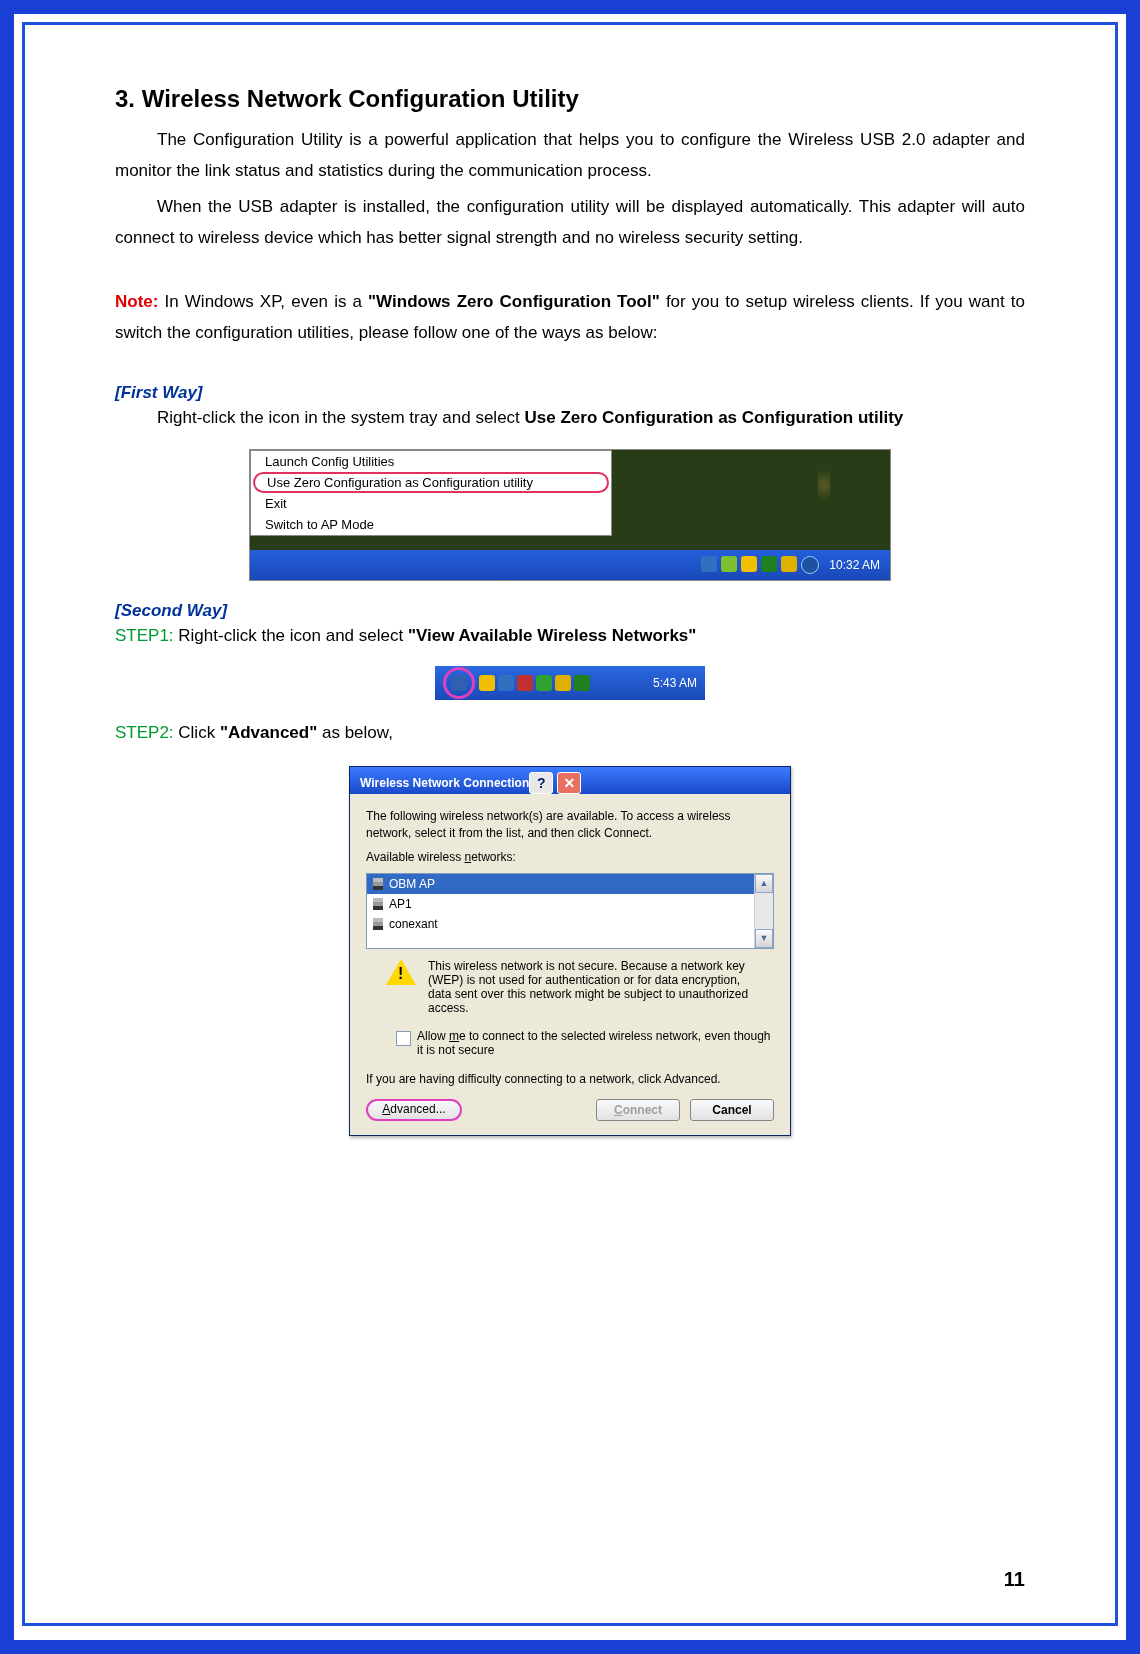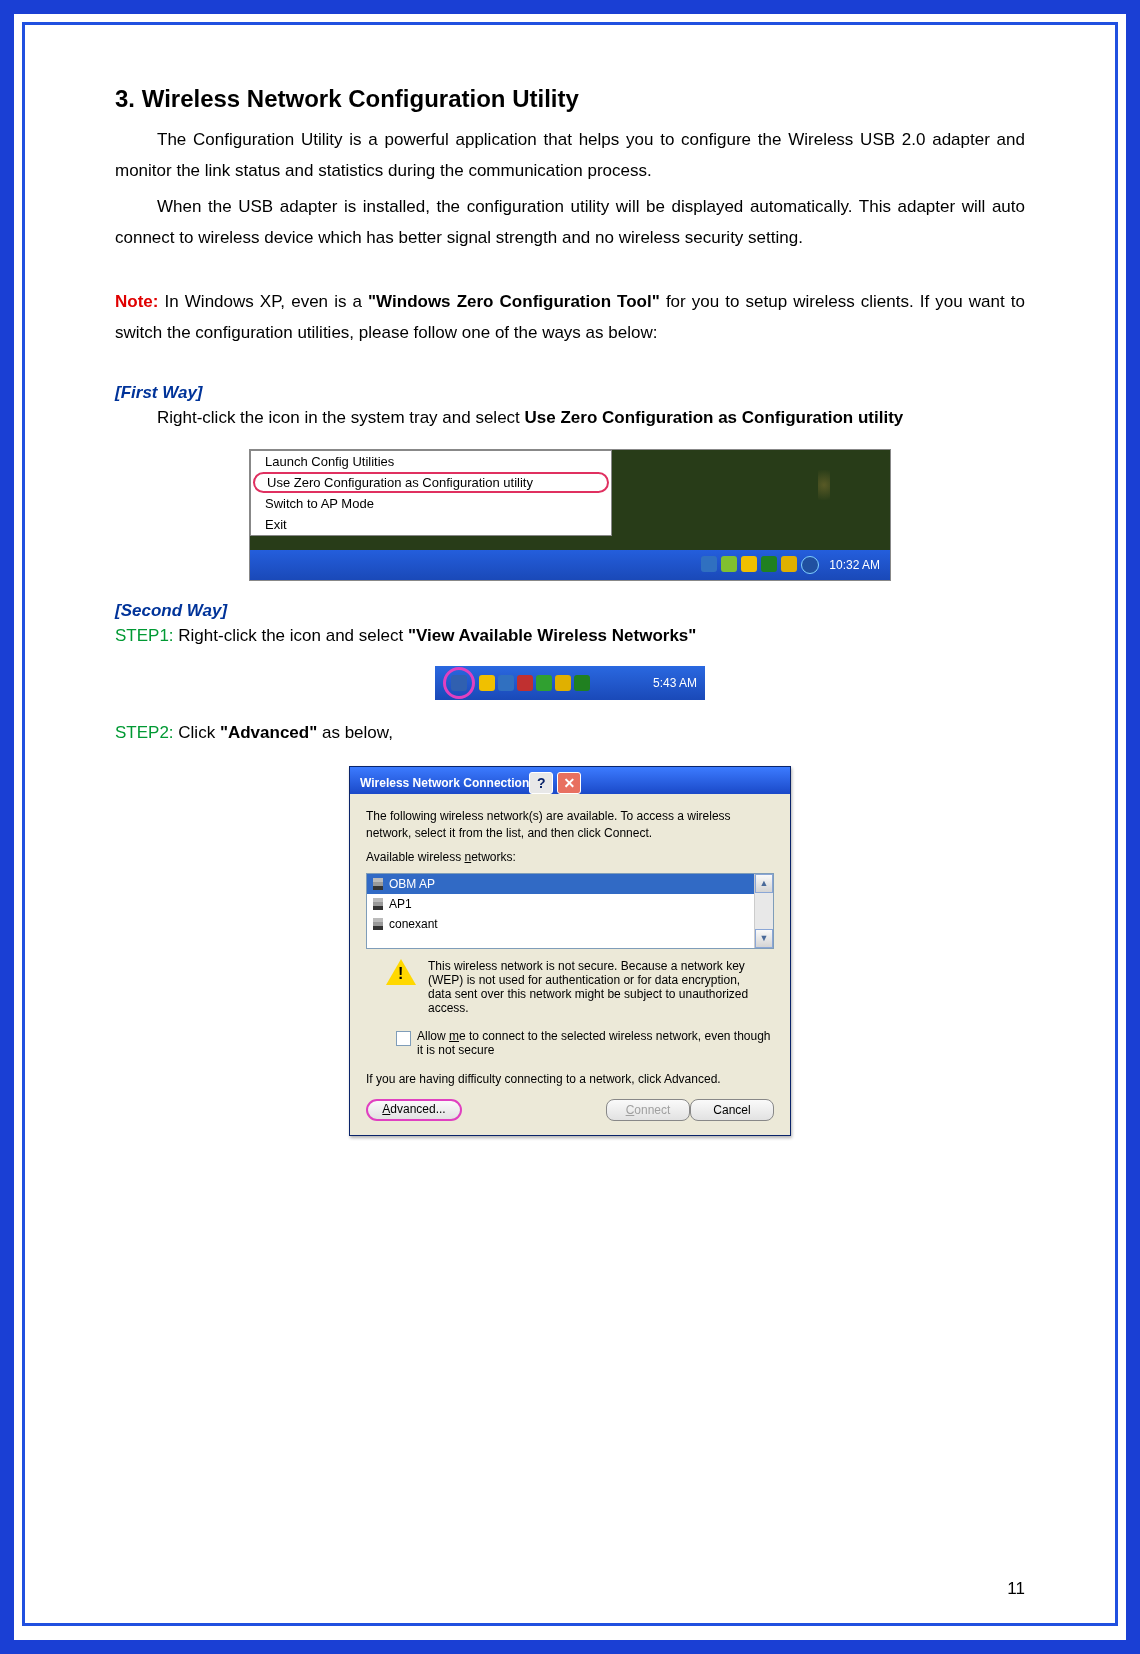--- a/index.html
+++ b/index.html
@@ -36,24 +36,24 @@
     text-align: justify;
   }
   .indent { text-indent: 42px; }
   .note-label { color: #e00000; font-weight: bold; }
   .bold { font-weight: bold; }
   .italic-blue { color: #003399; font-style: italic; font-weight: bold; font-size: 17px; }
   .step-green { color: #009933; font-weight: normal; }
   .spacer { height: 28px; }
   .page-num {
     position: absolute;
-    bottom: 24px;
+    bottom: 32px;
     right: 90px;
-    font-size: 17px;
-    font-weight: normal;
+    font-size: 20px;
+    font-weight: bold;
   }
 
   
   .fig1 {
     width: 640px;
     margin: 16px auto 20px auto;
     border: 1px solid #888;
     position: relative;
     background: #283c18;
     height: 130px;
@@ -246,31 +246,33 @@
   .cb {
     width: 13px; height: 13px;
     border: 1px solid #7f9db9;
     background: #fff;
     margin-top: 2px;
     flex-shrink: 0;
   }
   .fig3-buttons {
     display: flex;
     justify-content: flex-start;
+    gap: 10px;
     padding-top: 4px;
   }
   .xp-btn {
     border: 1px solid #888;
     background: linear-gradient(#fafafa, #e2e2e2);
     padding: 3px 0;
     width: 82px;
     text-align: center;
-    border-radius: 8px;
+    border-radius: 3px;
     font-family: Tahoma, sans-serif;
     font-size: 12px;
+    font-weight: bold;
   }
   .xp-btn.disabled { color: #a0a0a0; }
   .adv-hl {
     border: 2px solid #e040c0;
     border-radius: 12px;
     padding: 1px 6px;
     min-width: 80px;
     text-align: center;
     font-family: Tahoma, sans-serif;
     font-size: 12px;
@@ -301,22 +303,22 @@
     <div class="italic-blue">[First Way]</div>
     <p class="body-text indent">
       <span>Right-click the icon in the system tray and select </span><span class="bold">Use Zero Configuration as Configuration utility</span>
     </p>
 
     <div class="fig1">
       <div class="fig1-bg-yellow"></div>
       <div class="fig1-menu">
         <div class="mi">Launch Config Utilities</div>
         <div class="highlighted">Use Zero Configuration as Configuration utility</div>
+        <div class="mi">Exit</div>
         <div class="mi">Switch to AP Mode</div>
-        <div class="mi">Exit</div>
       </div>
       <div class="fig1-taskbar">
         <div class="tray-icons">
           <div class="ticon" style="background:#3070c0"></div>
           <div class="ticon" style="background:#80c030"></div>
           <div class="ticon" style="background:#f0c000"></div>
           <div class="ticon" style="background:#208020"></div>
           <div class="ticon" style="background:#e0b000"></div>
           <div class="ticon" style="background:#2050a0;border:1px solid #80d0ff;border-radius:50%"></div>
         </div>

